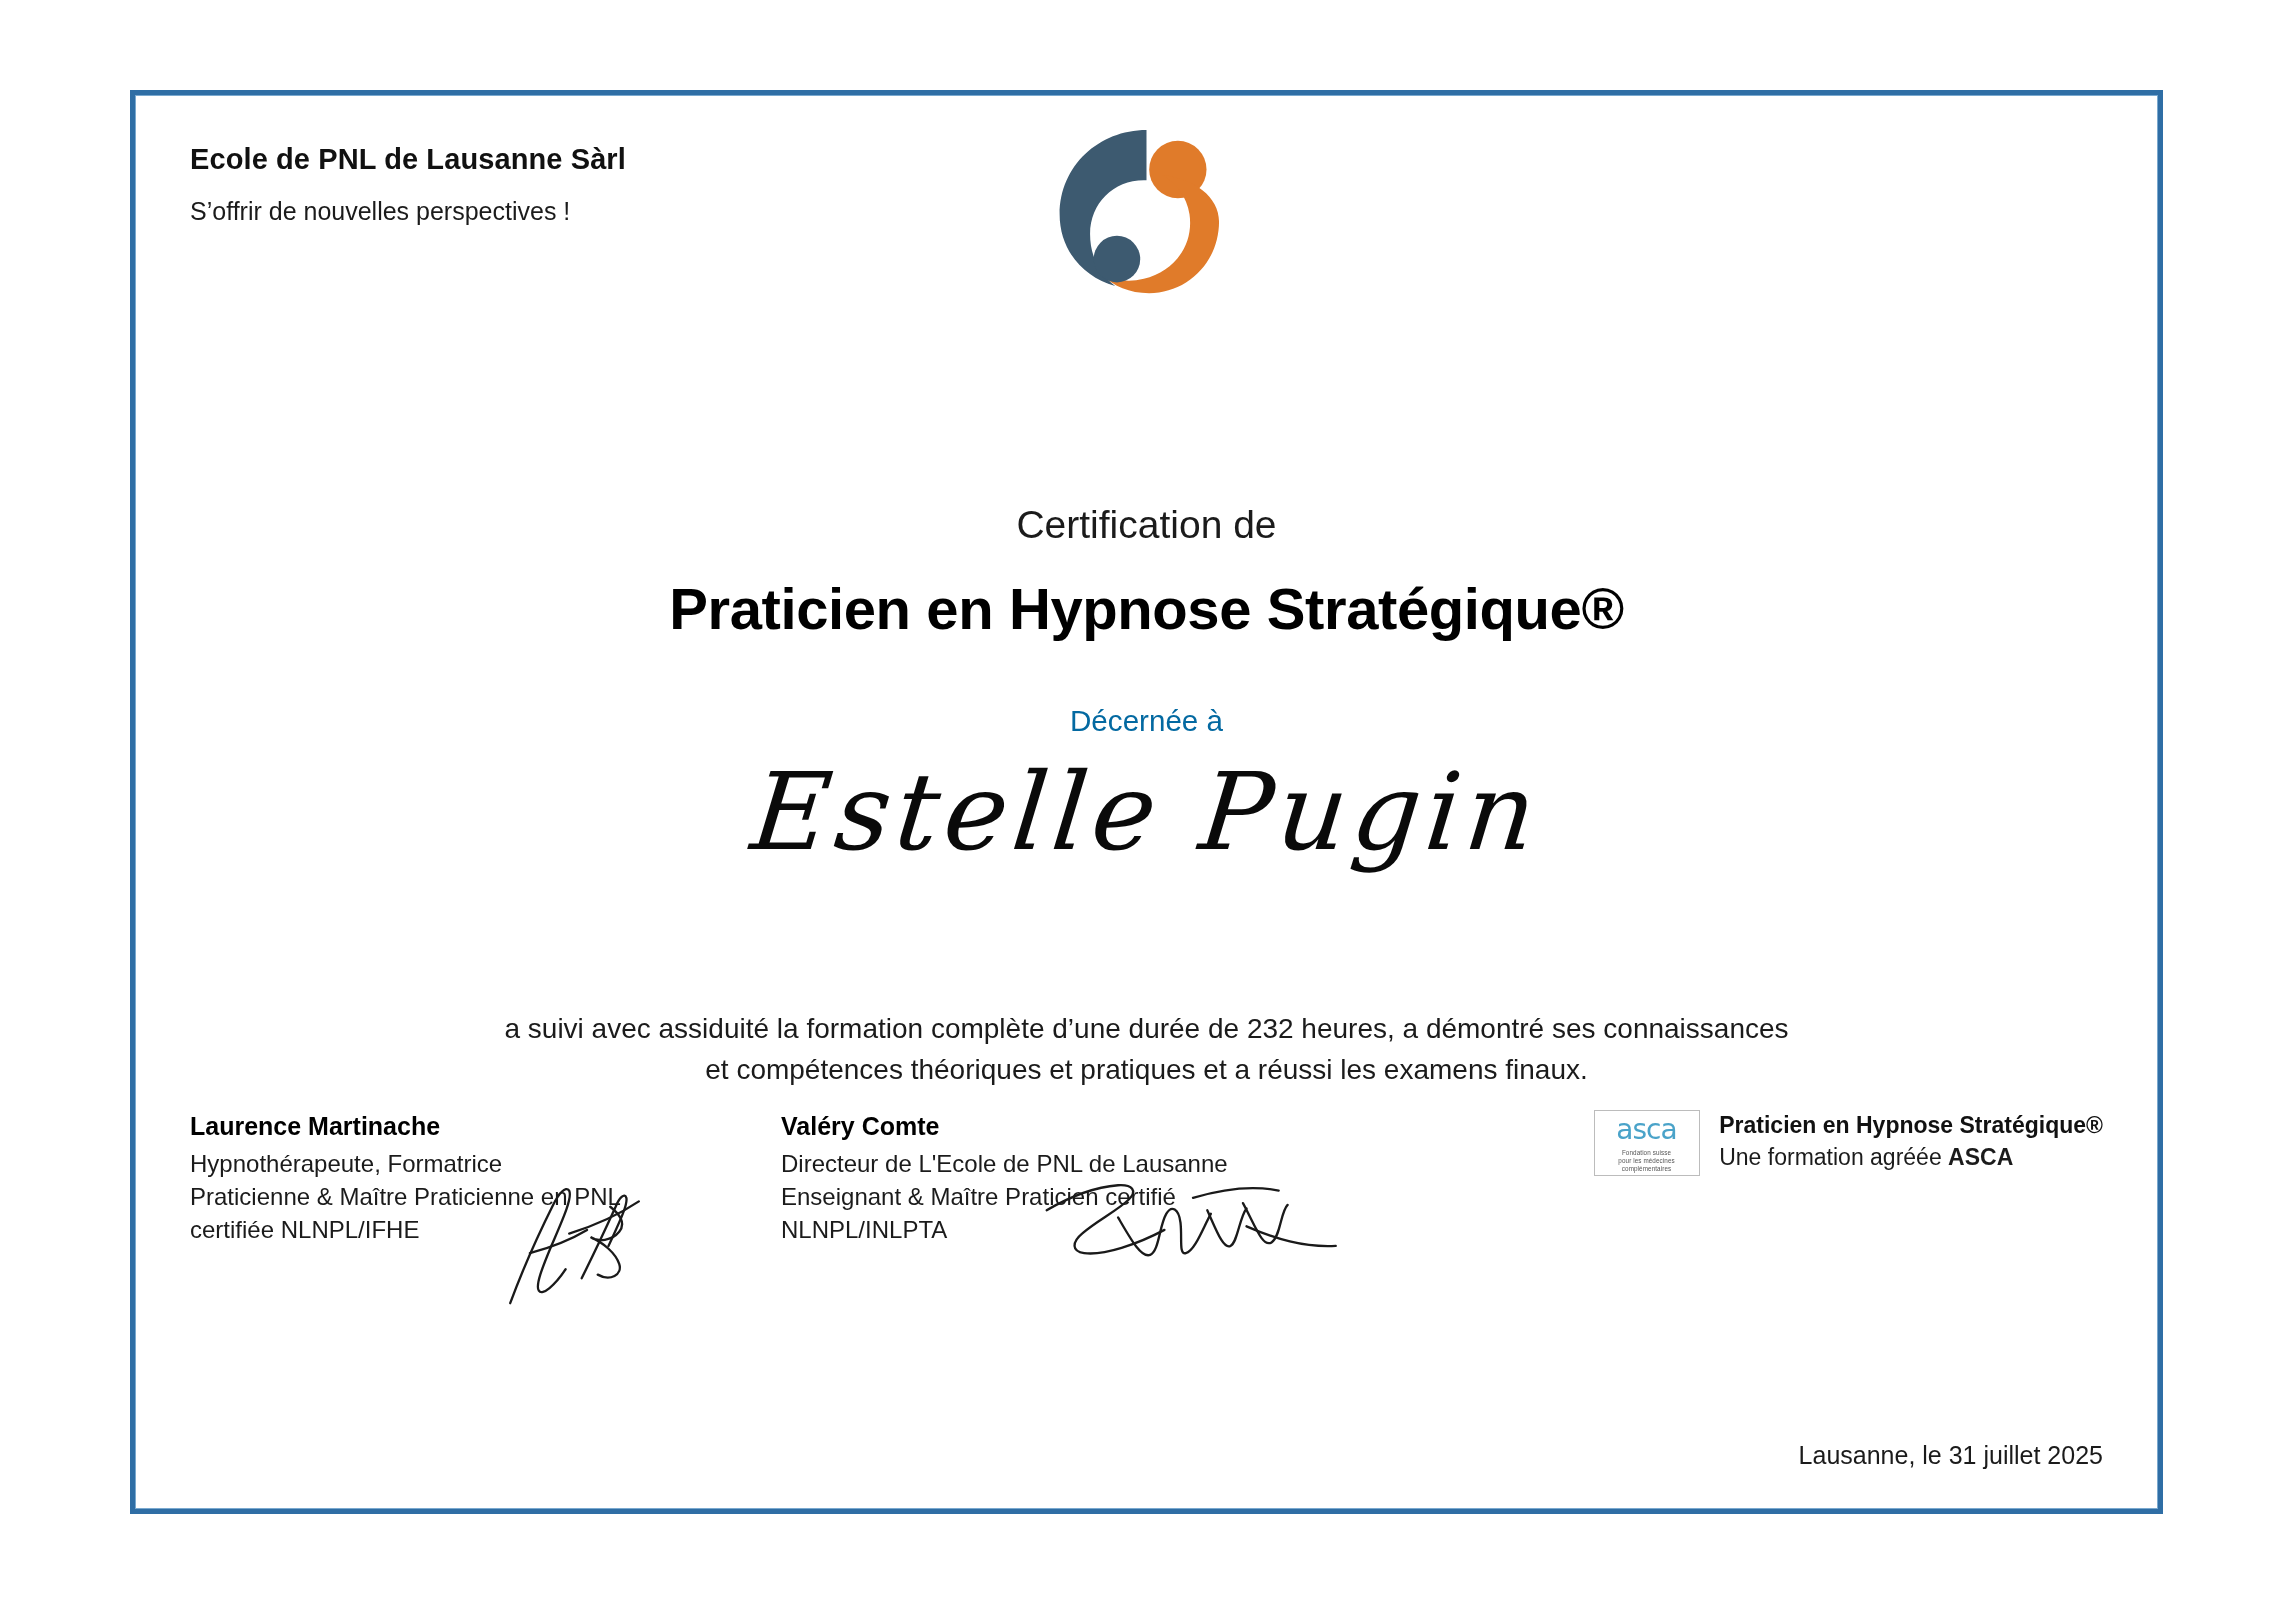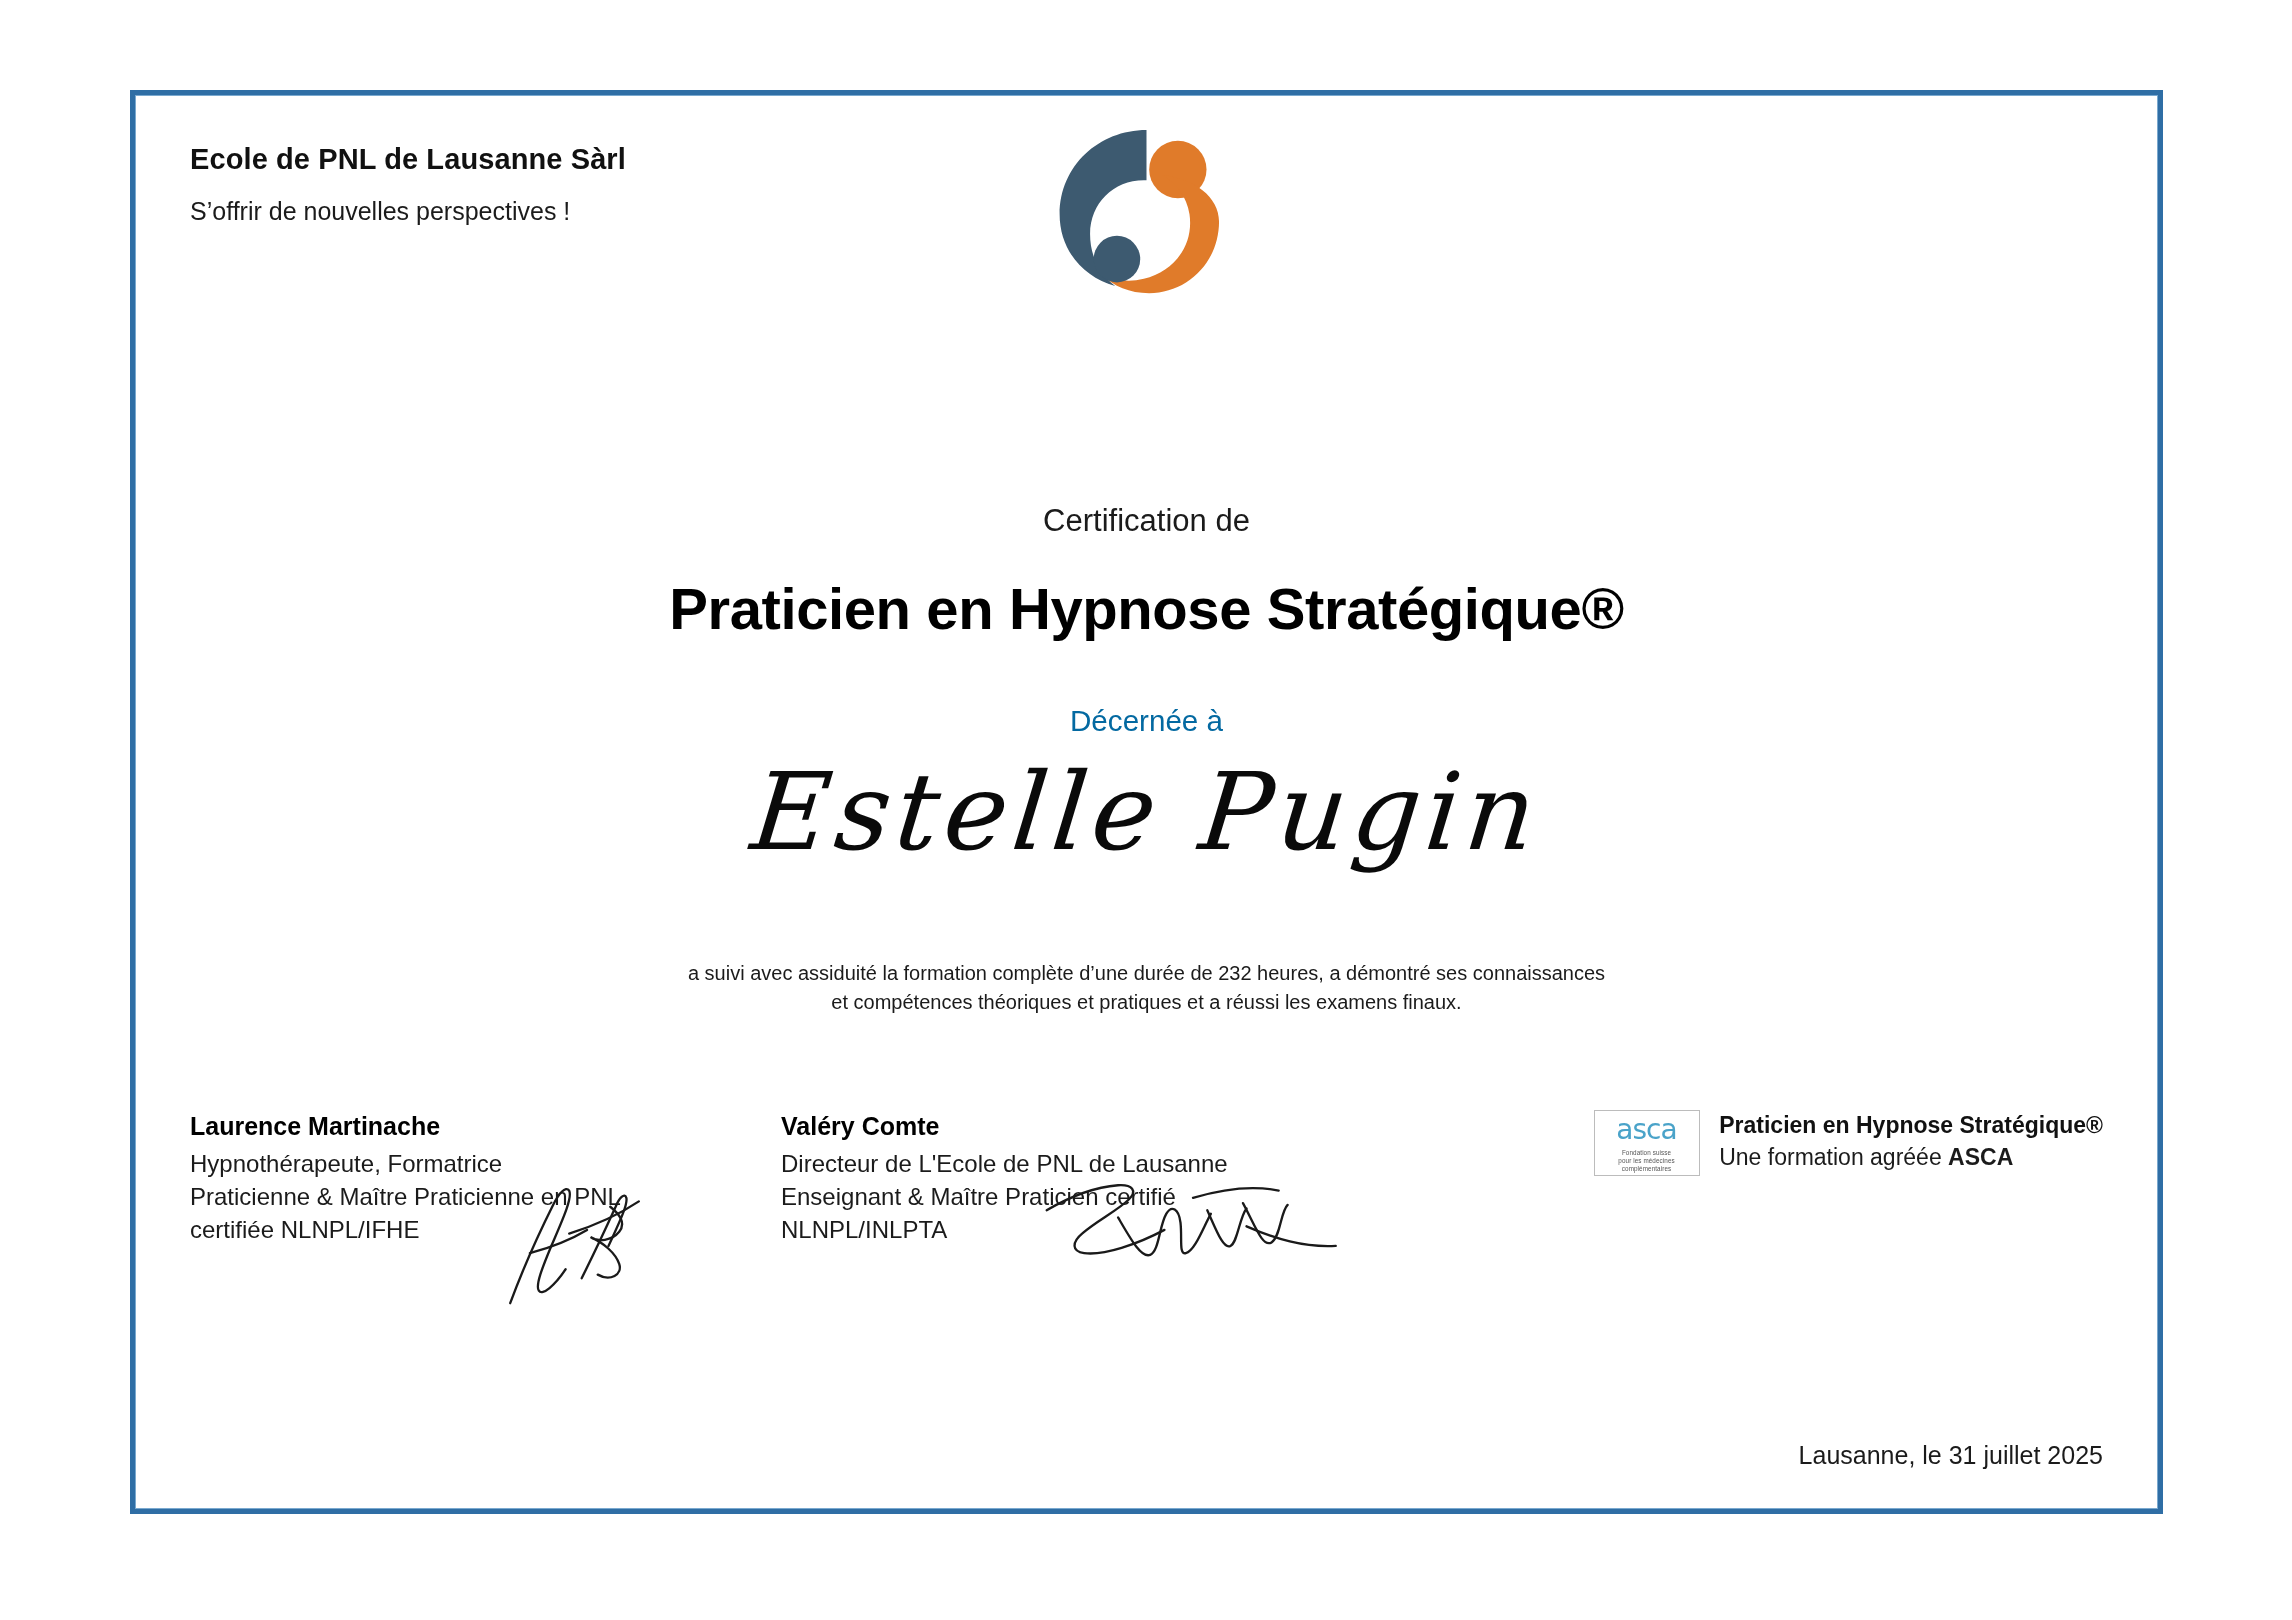--- a/index.html
+++ b/index.html
@@ -100,21 +100,21 @@
     position: absolute;
     left: 0;
     top: 0;
     width: 100%;
     text-align: center;
   }
   .line-cert {
     position: absolute;
     top: 407px;
     width: 100%;
-    font-size: 31px;
+    font-size: 39px;
     color: #1b1b1b;
   }
   .title-main {
     position: absolute;
     top: 479px;
     width: 100%;
     font-size: 58px;
     font-weight: bold;
     letter-spacing: -0.4px;
     color: #000000;
@@ -133,23 +133,23 @@
     width: 100%;
     font-family: "DejaVu Serif", serif;
     font-style: italic;
     font-size: 107px;
     letter-spacing: 5.4px;
     color: #0a0a0a;
     transform: skewX(-6deg);
   }
   .desc {
     position: absolute;
-    top: 863px;
-    width: 100%;
-    font-size: 20px;
+    top: 913px;
+    width: 100%;
+    font-size: 28px;
     line-height: 1.45;
     color: #1b1b1b;
   }
 
   
   .sig-col-1 {
     position: absolute;
     left: 54px;
     top: 1016px;
     width: 555px;

